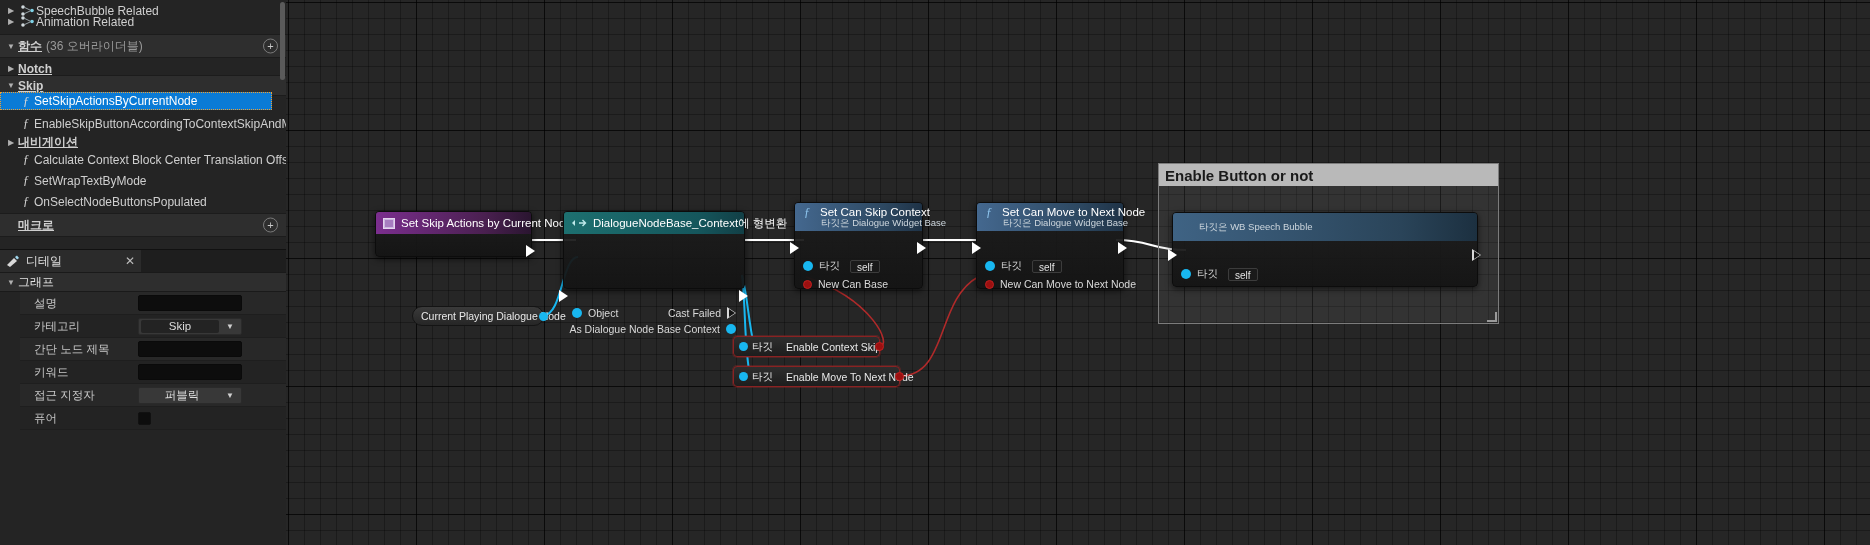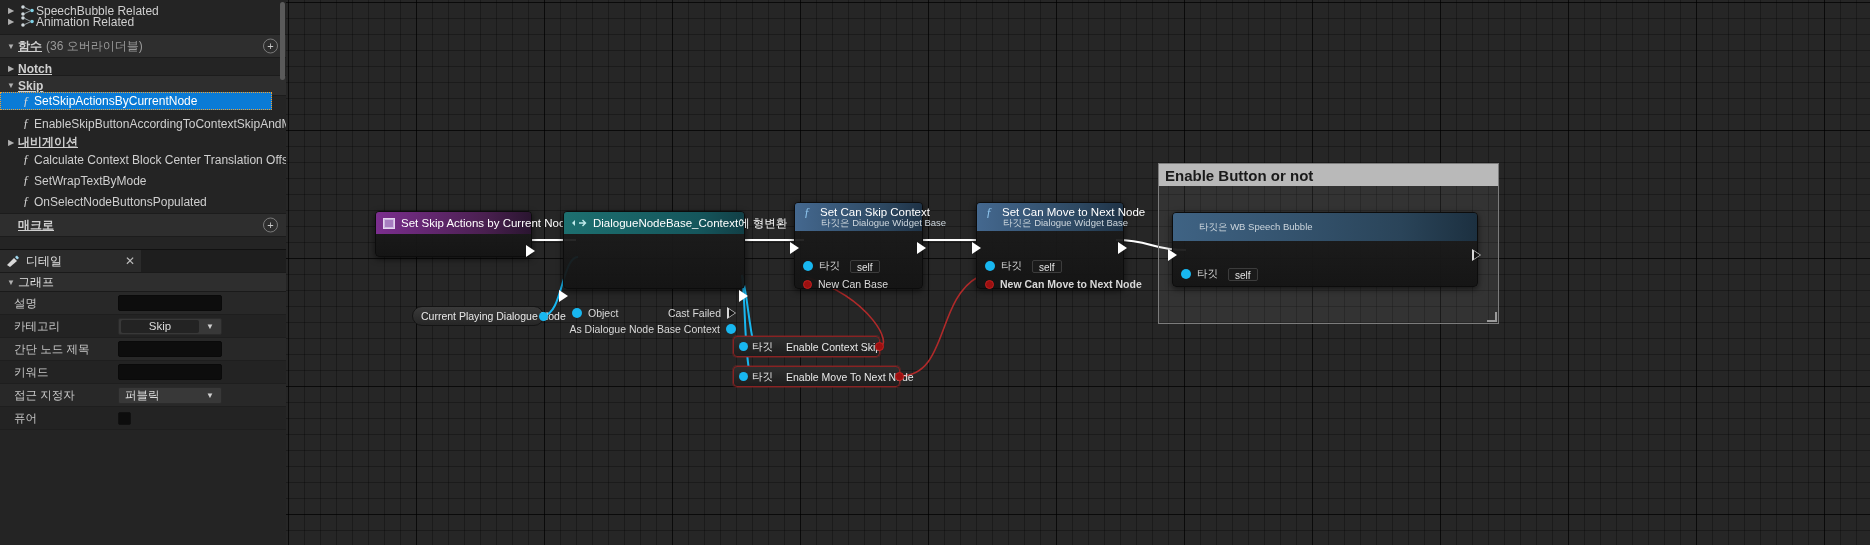--- a/index.html
+++ b/index.html
@@ -78,20 +78,21 @@
   }
 
   .sec-head {
     height: 20px; background: #2e2e2e; display: flex; align-items: center;
     font-size: 12px; color: #e2e2e2; padding-left: 4px;
     border-top: 1px solid #1a1a1a; border-bottom: 1px solid #1a1a1a;
   }
   .prop-row {
     height: 23px; display: flex; align-items: center;
     border-bottom: 1px solid #1e1e1e;
+    margin-left: 20px;
   }
   .prop-row:nth-child(odd) { background: #282828; }
   .prop-row:nth-child(even) { background: #232323; }
   .prop-name {
     width: 118px; flex: 0 0 118px; padding-left: 14px;
     font-size: 11.5px; color: #c9c9c9; white-space: nowrap; overflow:hidden;
   }
   .prop-val { flex: 1; padding-right: 8px; display: flex; align-items: center; }
   .txtfield {
     width: 104px; height: 16px; background: #0d0d0d; border: 1px solid #0a0a0a;
@@ -362,21 +363,21 @@
         <div class="prop-name">키워드</div>
         <div class="prop-val">
             <div class="txtfield"></div>
           </div>
       </div>
 
       <div class="prop-row">
         <div class="prop-name">접근 지정자</div>
         <div class="prop-val">
           <div class="dropdown">
-            <span class="dd-txt" style="text-align:left; padding-left:6px;">퍼블릭</span>
+            <span class="dd-txt" style="text-align:center; padding-left:6px;">퍼블릭</span>
             <span class="caret">▼</span>
           </div>
         </div>
       </div>
 
       <div class="prop-row">
         <div class="prop-name">퓨어</div>
         <div class="prop-val">
             <div class="chkbox"></div>
           </div>
@@ -509,21 +510,21 @@
           <span class="exec-pin"></span>
         </div>
         <div class="pin right" style="right:-4px; top:11px;">
           <span class="exec-pin"></span>
         </div>
         <div class="pin" style="left:8px; top:28px;">
           <span class="obj-pin"></span>
           <span class="pin-lbl">타깃</span>
           <span class="selfbox">self</span>
         </div>
-        <div class="pin" style="left:8px; top:47px;font-weight:bold;">
+        <div class="pin" style="left:8px; top:47px;">
           <span class="bool-pin"></span>
           <span class="pin-lbl">New Can Move to Next Node</span>
         </div>
       </div>
     </div>
 
     <div class="node" style="left:886px; top:212px; width:306px; height:75px;">
       <div class="node-hdr two hdr-blue2">
         <span class="hdr-sub">타깃은 WB Speech Bubble</span>
       </div>

